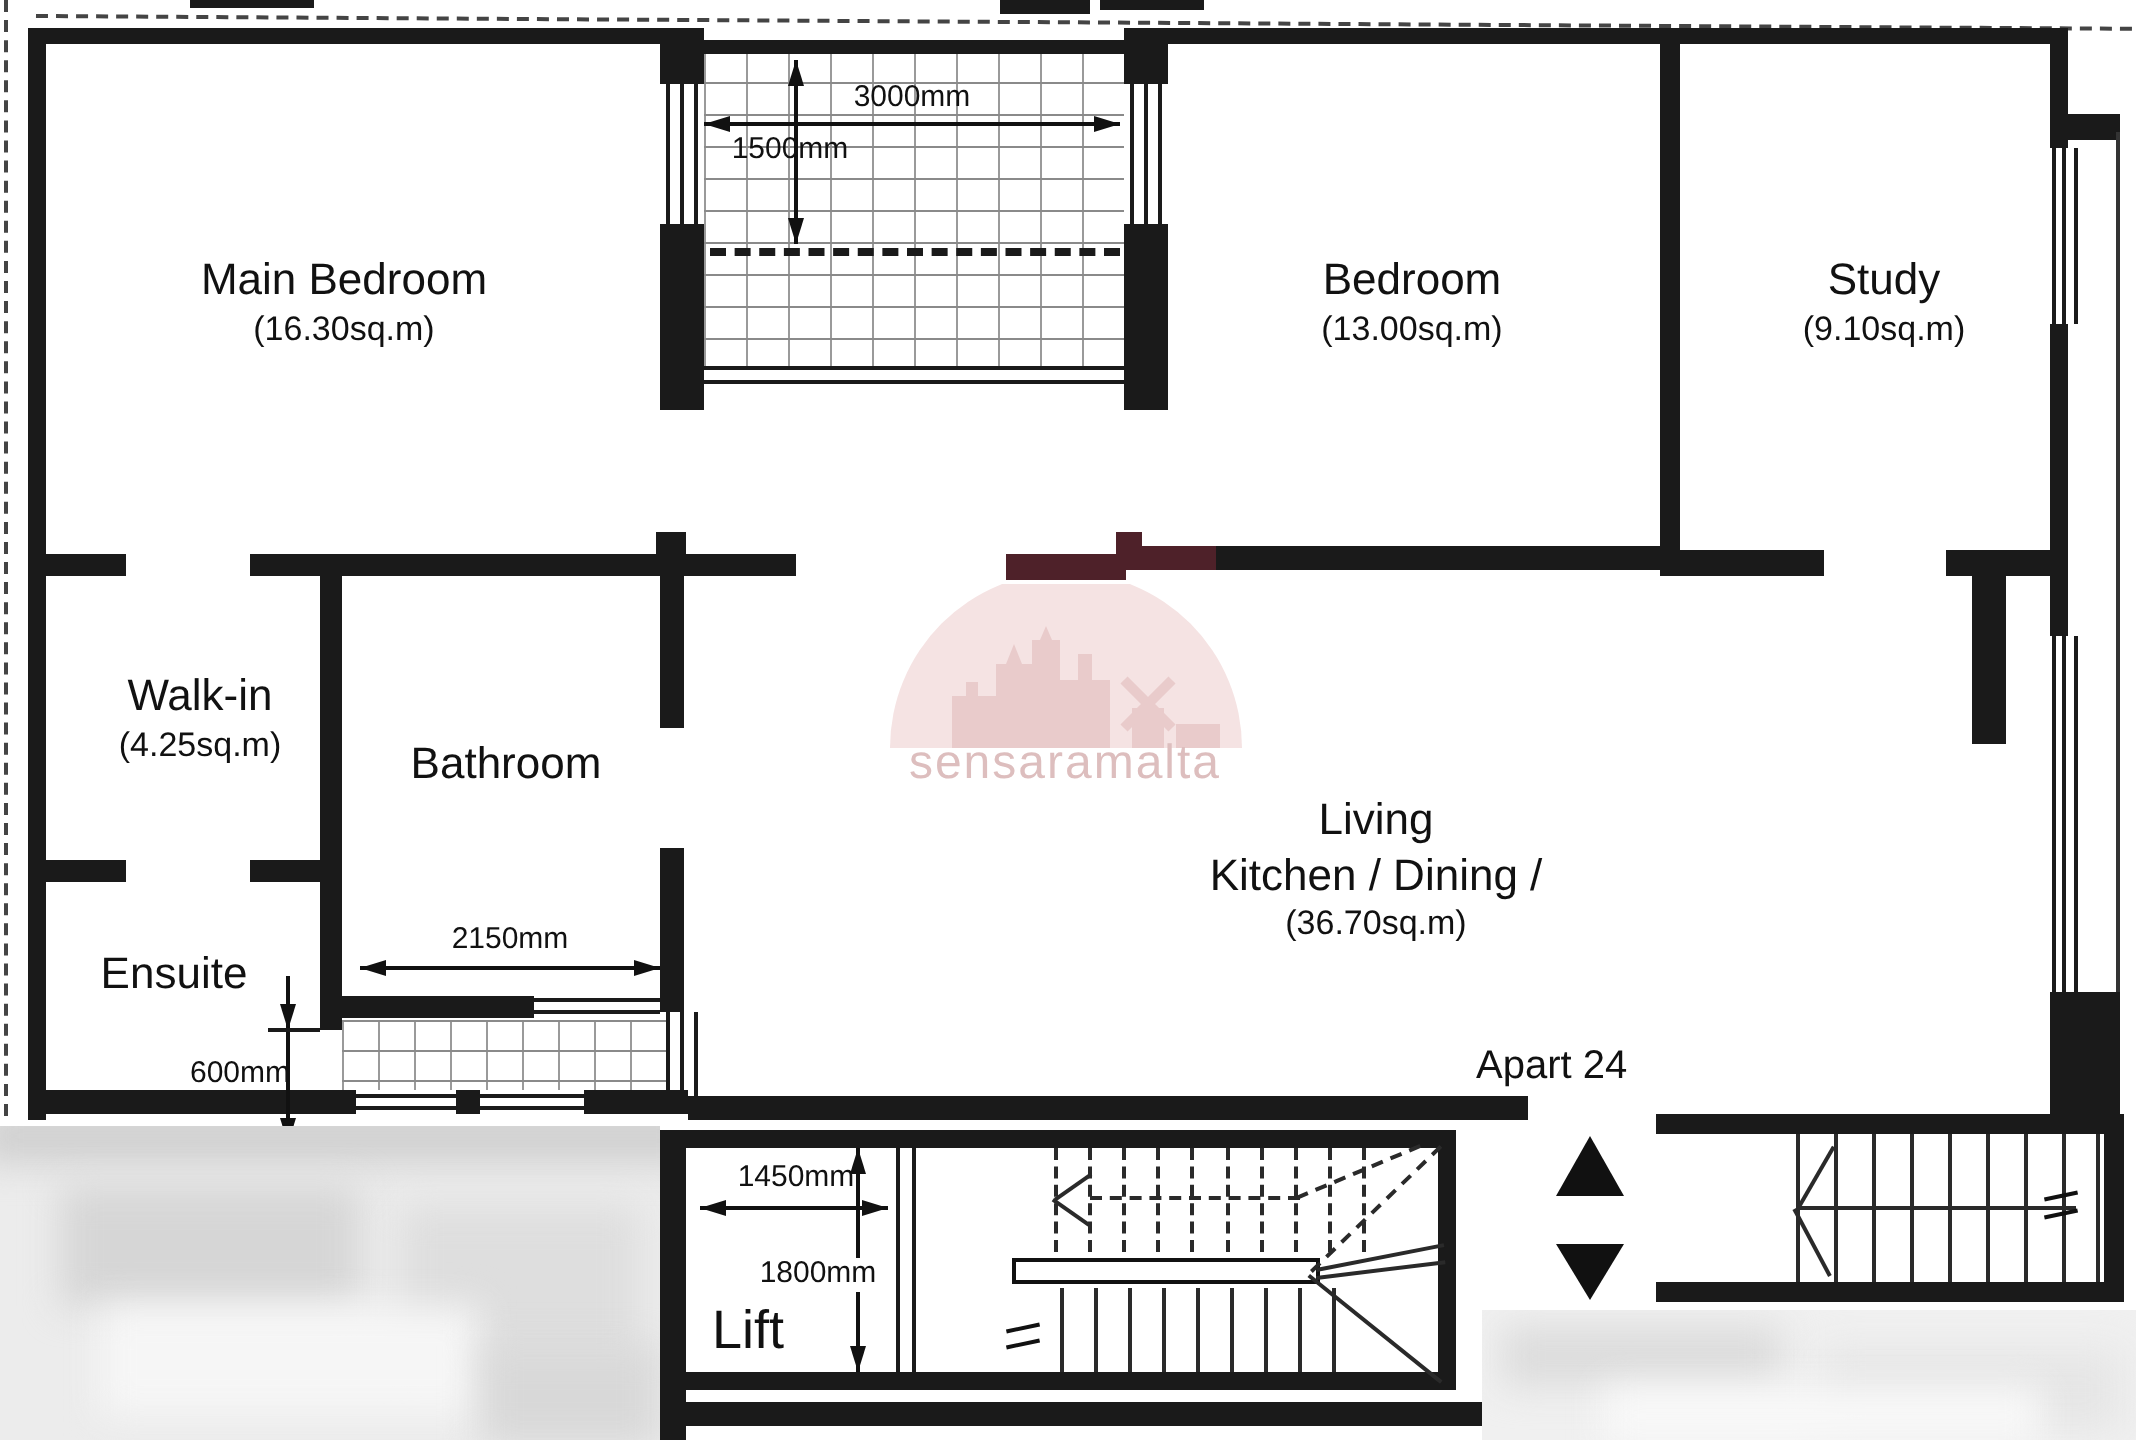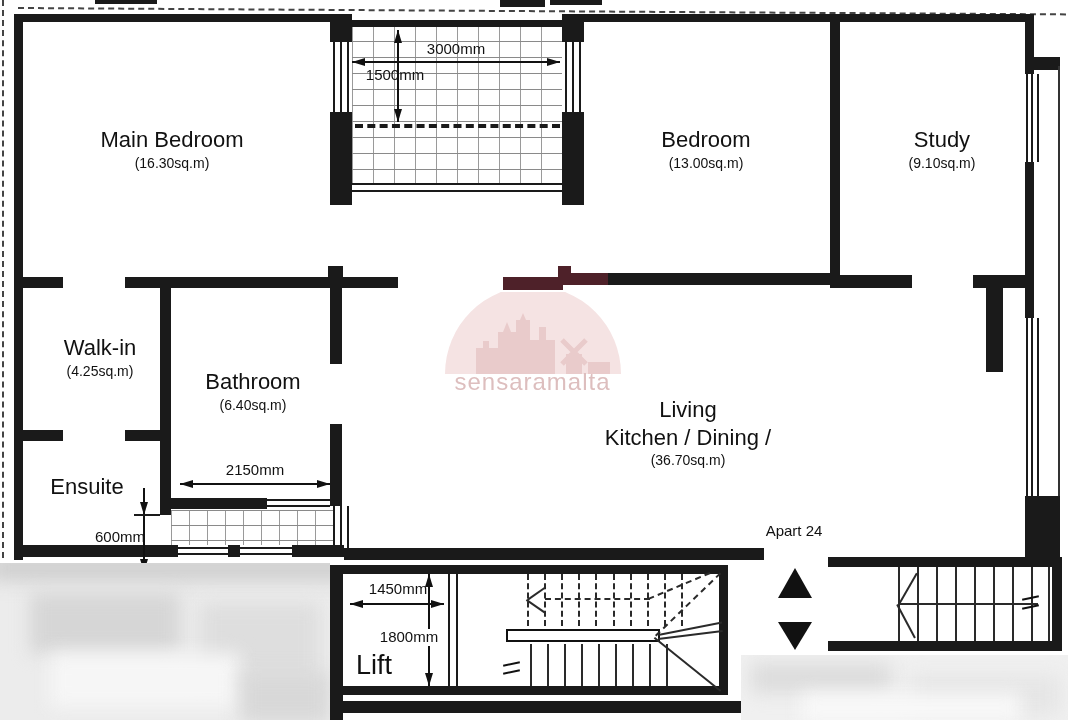--- a/index.html
+++ b/index.html
@@ -14,24 +14,24 @@
   .dashh{position:absolute;border-top:2px dashed #444;}
   .dashv{position:absolute;border-left:2px dashed #444;}
   .dashthick{position:absolute;border-top:4px dashed #1a1a1a;}
   .tiles{position:absolute;background-color:#fff;
          background-image:linear-gradient(to bottom,#8a8a8a 1.2px,transparent 1.2px),
                           linear-gradient(to right,#9a9a9a 1.2px,transparent 1.2px);
          background-size:21px 16px;}
   .tiles.small{background-size:18px 15px;}
   .rlabel{position:absolute;text-align:center;white-space:nowrap;}
   .rname{font-size:22px;line-height:1.25;}
-  .rarea{font-size:14px;line-height:1.3;}
+  .rarea{font-size:17px;line-height:1.3;}
   .dim{position:absolute;font-size:15px;text-align:center;white-space:nowrap;line-height:1.1;}
   .lift-label{position:absolute;font-size:27px;}
-  .apart-label{position:absolute;font-size:15px;text-align:center;white-space:nowrap;}
+  .apart-label{position:absolute;font-size:20px;text-align:left;white-space:nowrap;}
   .dl{position:absolute;background:#111;}
   .ah{position:absolute;width:0;height:0;border-style:solid;}
   .ah.L{border-width:4px 13px 4px 0;border-color:transparent #111 transparent transparent;}
   .ah.R{border-width:4px 0 4px 13px;border-color:transparent transparent transparent #111;}
   .ah.U{border-width:0 4px 13px 4px;border-color:transparent transparent #111 transparent;}
   .ah.D{border-width:13px 4px 0 4px;border-color:#111 transparent transparent transparent;}
   .tread{position:absolute;width:2px;background:#2a2a2a;}
   .tread.dash{width:0;border-left:2px dashed #2a2a2a;background:none;}
   .rail{position:absolute;border:2px solid #111;background:#fff;}
   .diag{position:absolute;height:2px;background:#2a2a2a;transform-origin:0 0;}
@@ -252,21 +252,20 @@
   <div class="rlabel" style="left:852px;top:126px;width:180px;">
     <div class="rname">Study</div>
     <div class="rarea">(9.10sq.m)</div>
   </div>
   <div class="rlabel" style="left:20px;top:334px;width:160px;">
     <div class="rname">Walk-in</div>
     <div class="rarea">(4.25sq.m)</div>
   </div>
   <div class="rlabel" style="left:173px;top:368px;width:160px;">
     <div class="rname">Bathroom</div>
-    <div class="rarea">(6.40sq.m)</div>
   </div>
   <div class="rlabel" style="left:12px;top:473px;width:150px;">
     <div class="rname">Ensuite</div>
   </div>
   <div class="rlabel" style="left:578px;top:396px;width:220px;">
     <div class="rname">Living</div>
     <div class="rname">Kitchen / Dining /</div>
     <div class="rarea">(36.70sq.m)</div>
   </div>
 

